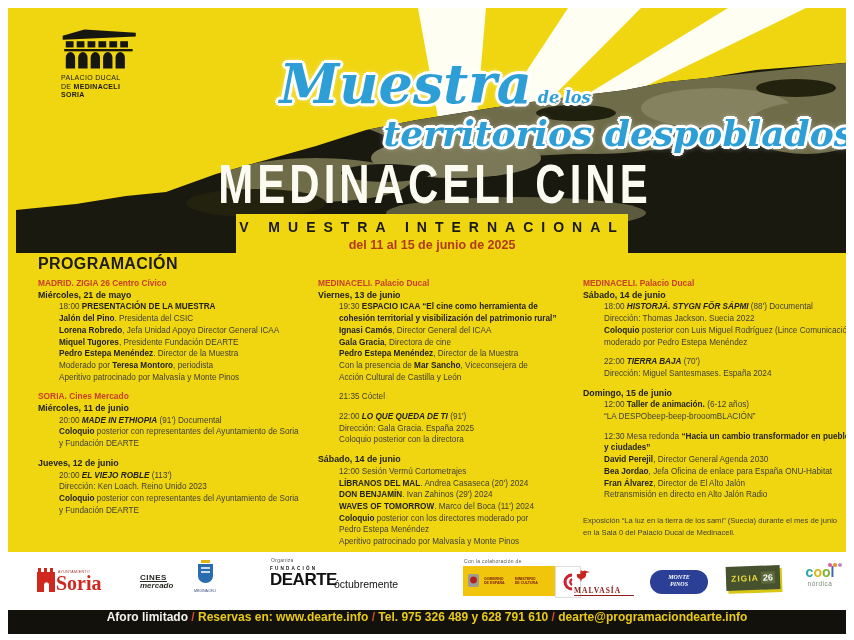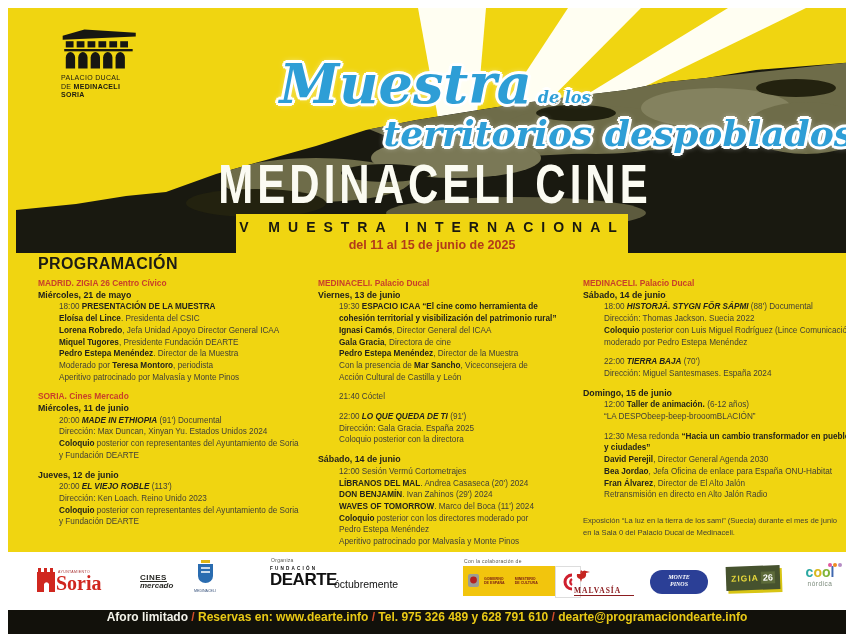--- a/index.html
+++ b/index.html
@@ -156,52 +156,51 @@
       <div class="dates">del 11 al 15 de junio de 2025</div>
     </div>
   </div>
 
   <div class="prog-head">PROGRAMACIÓN</div>
   <div class="pcols">
       <div class="pcol">
         <div class="pline venue"><span>MADRID. ZIGIA 26 Centro Cívico</span></div>
         <div class="pline day"><span>Miércoles, 21 de mayo</span></div>
         <div class="pline line"><span>18:00 </span><span class="s-b">PRESENTACIÓN DE LA MUESTRA</span></div>
-        <div class="pline line"><span class="s-b">Eloísa del Lince</span><span>. Presidenta del CSIC</span></div>
+        <div class="pline line"><span class="s-b">Jalón del Pino</span><span>. Presidenta del CSIC</span></div>
         <div class="pline line"><span class="s-b">Lorena Robredo</span><span>, Jefa Unidad Apoyo Director General ICAA</span></div>
         <div class="pline line"><span class="s-b">Miquel Tugores</span><span>, Presidente Fundación DEARTE</span></div>
         <div class="pline line"><span class="s-b">Pedro Estepa Menéndez</span><span>. Director de la Muestra</span></div>
         <div class="pline line"><span>Moderado por </span><span class="s-b">Teresa Montoro</span><span>, periodista</span></div>
         <div class="pline line"><span>Aperitivo patrocinado por Malvasía y Monte Pinos</span></div>
         <div class="gap"></div>
         <div class="pline venue"><span>SORIA. Cines Mercado</span></div>
         <div class="pline day"><span>Miércoles, 11 de junio</span></div>
         <div class="pline line"><span>20:00 </span><span class="s-bi">MADE IN ETHIOPIA</span><span> (91') Documental</span></div>
-        <div class="pline line"><span>Dirección: Max Duncan, Xinyan Yu. Estados Unidos 2024</span></div>
         <div class="pline line"><span class="s-b">Coloquio</span><span> posterior con representantes del Ayuntamiento de Soria</span></div>
         <div class="pline line"><span>y Fundación DEARTE</span></div>
         <div class="gap"></div>
         <div class="pline day"><span>Jueves, 12 de junio</span></div>
         <div class="pline line"><span>20:00 </span><span class="s-bi">EL VIEJO ROBLE</span><span> (113')</span></div>
         <div class="pline line"><span>Dirección: Ken Loach. Reino Unido 2023</span></div>
         <div class="pline line"><span class="s-b">Coloquio</span><span> posterior con representantes del Ayuntamiento de Soria</span></div>
         <div class="pline line"><span>y Fundación DEARTE</span></div>
       </div>
       <div class="pcol">
         <div class="pline venue"><span>MEDINACELI. Palacio Ducal</span></div>
         <div class="pline day"><span>Viernes, 13 de junio</span></div>
         <div class="pline line"><span>19:30 </span><span class="s-b">ESPACIO ICAA “El cine como herramienta de</span></div>
         <div class="pline line"><span class="s-b">cohesión territorial y visibilización del patrimonio rural”</span></div>
         <div class="pline line"><span class="s-b">Ignasi Camós</span><span>, Director General del ICAA</span></div>
         <div class="pline line"><span class="s-b">Gala Gracia</span><span>, Directora de cine</span></div>
         <div class="pline line"><span class="s-b">Pedro Estepa Menéndez</span><span>, Director de la Muestra</span></div>
         <div class="pline line"><span>Con la presencia de </span><span class="s-b">Mar Sancho</span><span>, Viceconsejera de</span></div>
         <div class="pline line"><span>Acción Cultural de Castilla y León</span></div>
         <div class="gap"></div>
-        <div class="pline line"><span>21:40 Cóctel</span></div>
+        <div class="pline line"><span>21:35 Cóctel</span></div>
         <div class="gap"></div>
         <div class="pline line"><span>22:00 </span><span class="s-bi">LO QUE QUEDA DE TI</span><span> (91')</span></div>
         <div class="pline line"><span>Dirección: Gala Gracia. España 2025</span></div>
         <div class="pline line"><span>Coloquio posterior con la directora</span></div>
         <div class="gap"></div>
         <div class="pline day"><span>Sábado, 14 de junio</span></div>
         <div class="pline line"><span>12:00  Sesión Vermú Cortometrajes</span></div>
         <div class="pline line"><span class="s-b">LÍBRANOS DEL MAL</span><span>. Andrea Casaseca (20') 2024</span></div>
         <div class="pline line"><span class="s-b">DON BENJAMÍN</span><span>. Ivan Zahinos (29') 2024</span></div>
         <div class="pline line"><span class="s-b">WAVES OF TOMORROW</span><span>. Marco del Boca (11') 2024</span></div>

